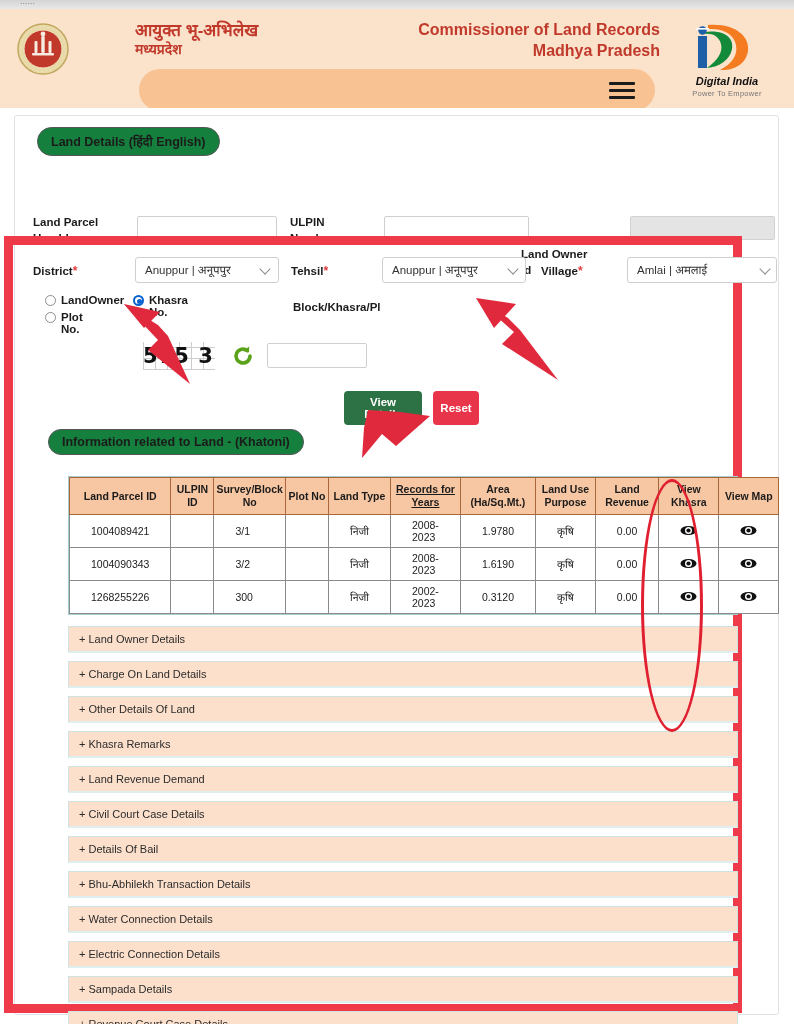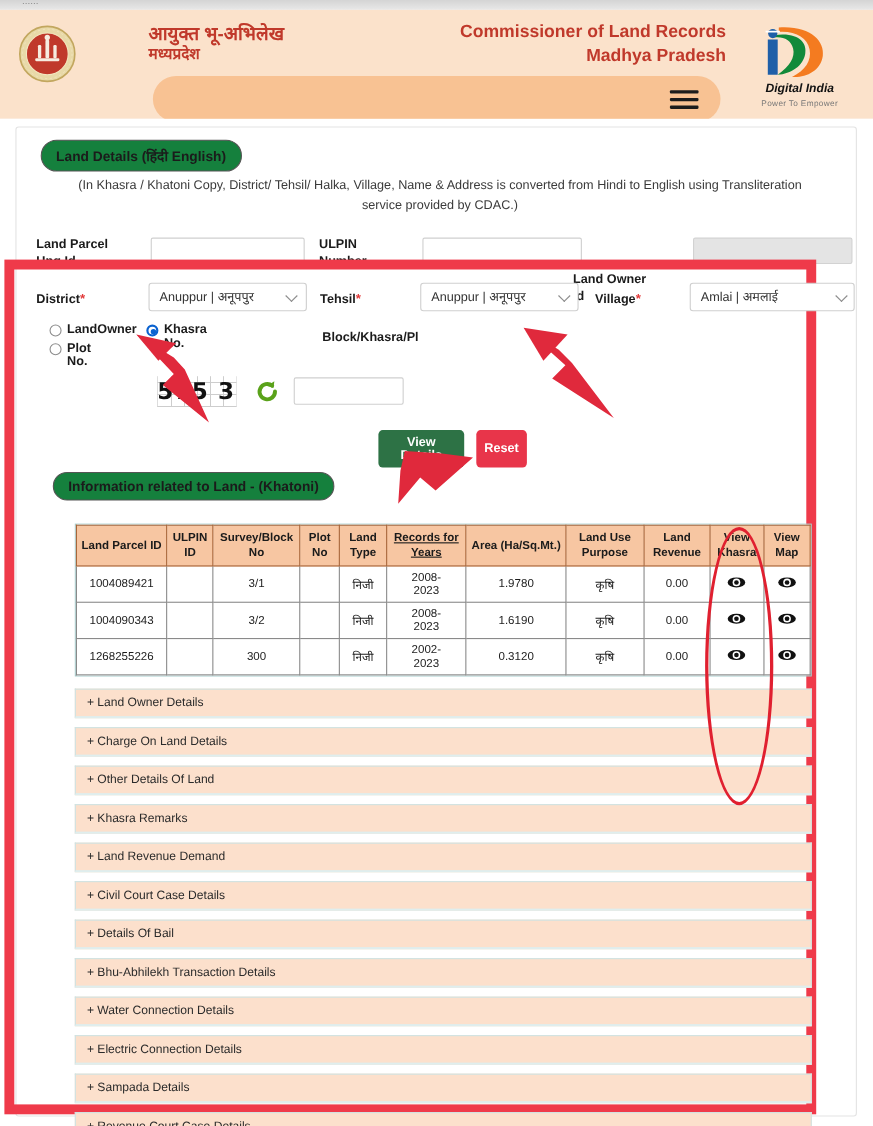--- a/index.html
+++ b/index.html
@@ -187,21 +187,21 @@
     font-size:10.5px; color:#2b2b2b; padding:4px 10px;
   }
   table.parcel { border-collapse:collapse; width:100%; background:#fff; }
   table.parcel th {
     background:#f7c6a2; border:1px solid #a8663a;
     font-size:10.5px; font-weight:bold; color:#1b1b1b;
     padding:5px 2px; line-height:1.25; text-align:center;
   }
   table.parcel td {
     border:1px solid #8a8a8a; font-size:10.5px; color:#1b1b1b;
-    padding:4px 11px; text-align:center; height:22px;
+    padding:4px 21px; text-align:left; height:22px;
   }
   .eye { display:inline-block; }
 
   .ellipse {
     position:absolute; left:626px; top:363px; width:62px; height:253px;
     border:3.5px solid #e02030; border-radius:50%; z-index:9; pointer-events:none;
   }
 
   
   .acc-list { position:absolute; left:53px; top:510px; width:670px; z-index:7;}
@@ -273,21 +273,20 @@
       <div class="di-text">Digital India</div>
       <div class="di-sub">Power To Empower</div>
     </div>
   </div>
 
   <div class="page">
     <div class="card">
 
       <div class="pill" id="tab-land-details">Land Details  (हिंदी  English)</div>
 
-      <div class="disclaimer">(In Khasra / Khatoni Copy, District/ Tehsil/ Halka, Village, Name &amp; Address is converted from Hindi to English using Transliteration service provided by CDAC.)</div>
 
       <div class="idrow">
         <div class="lbl" style="left:0;top:4px;width:70px;">Land Parcel<br>Unq Id</div>
         <div class="txtbox" style="left:104px;top:5px;width:140px;"></div>
 
         <div class="lbl" style="left:257px;top:4px;width:70px;">ULPIN<br>Number</div>
         <div class="txtbox" style="left:351px;top:5px;width:145px;"></div>
 
         <div class="lbl" style="left:488px;top:4px;width:70px;margin-top:32px;">Land Owner<br>Id</div>
         <div class="txtbox disabled" style="left:597px;top:5px;width:145px;"></div>

